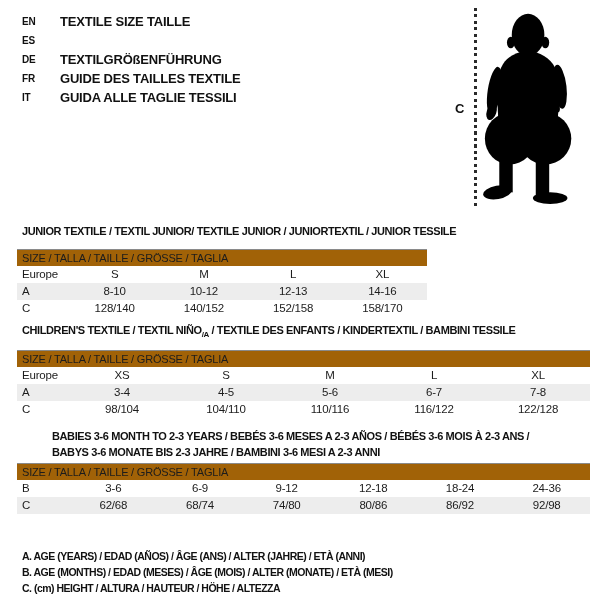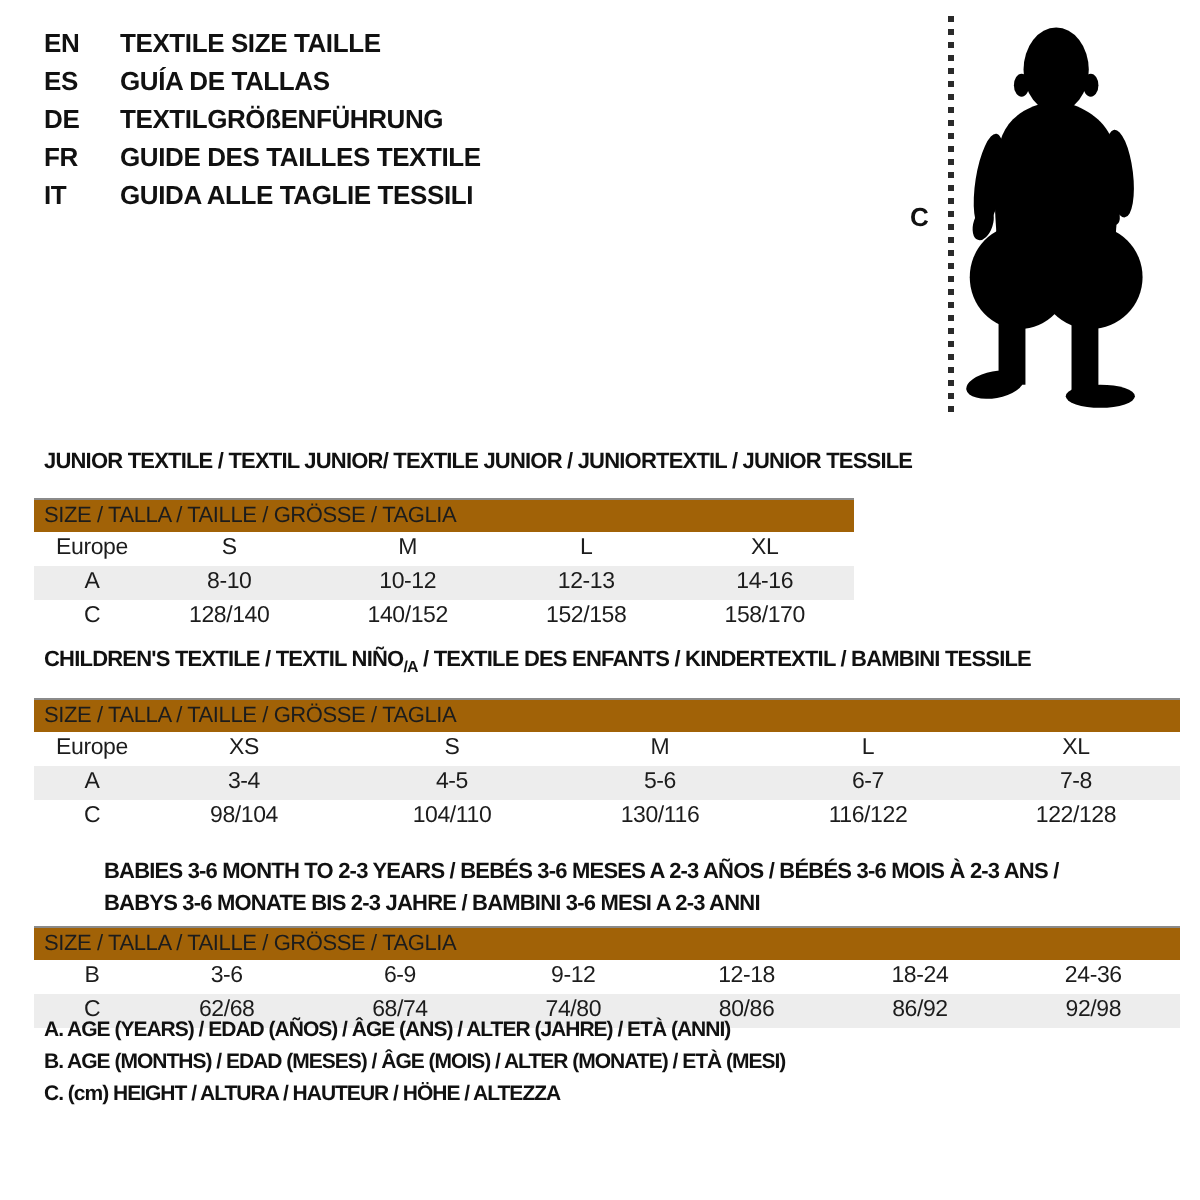--- a/index.html
+++ b/index.html
@@ -4,21 +4,21 @@
 <style>
   html,body{margin:0;padding:0;}
   body{
     width:600px;height:600px;background:#ffffff;position:relative;
     font-family:"Liberation Sans","DejaVu Sans",sans-serif;color:#111;
     overflow:hidden;
   }
   
   .lang-list{position:absolute;left:22px;top:12px;}
   .lang-row{display:flex;line-height:19px;}
-  .lang-code{width:38px;font-weight:bold;font-size:13px;letter-spacing:-0.2px;}
+  .lang-code{width:38px;font-weight:bold;font-size:10px;letter-spacing:-0.2px;}
   .lang-label{font-weight:bold;font-size:13px;letter-spacing:-0.2px;white-space:nowrap;}
 
   
   .figure{position:absolute;left:450px;top:0;width:148px;height:212px;}
   .dash-line{
     position:absolute;left:24px;top:8px;width:2.5px;height:198px;
     background:repeating-linear-gradient(to bottom,#2a2a2a 0px,#2a2a2a 3px,transparent 3px,transparent 6.5px);
   }
   .c-label{position:absolute;left:5px;top:101px;font-weight:bold;font-size:13px;}
   .baby-svg{position:absolute;left:32px;top:2px;}
@@ -40,42 +40,41 @@
   table{border-collapse:collapse;width:100%;table-layout:fixed;}
   th.size-head{
     background:#a16207;border-top:1px solid #8a8a8a;
     text-align:left;font-weight:normal;font-size:11px;letter-spacing:-0.2px;
     padding:2px 0 2px 5px;color:#1c1c1c;white-space:nowrap;
   }
   td{
     font-size:11.5px;letter-spacing:-0.2px;color:#1c1c1c;
     text-align:center;padding:2px 0;line-height:13px;
   }
-  td.lbl{text-align:center;padding-left:5px;}
+  td.lbl{text-align:left;padding-left:5px;}
   tbody tr:nth-child(even) td{background:#ededed;}
 
   
-  .legend{position:absolute;left:22px;top:507px;}
+  .legend{position:absolute;left:22px;top:548px;}
   .legend-line{
     font-weight:bold;font-size:10.5px;letter-spacing:-0.5px;line-height:16px;white-space:nowrap;
   }
 </style>
 </head>
 <body>
 
 <div class="page">
 
   <div class="lang-list">
     <div class="lang-row">
       <span class="lang-code">EN</span>
       <span class="lang-label">TEXTILE SIZE TAILLE</span>
     </div>
     <div class="lang-row">
       <span class="lang-code">ES</span>
-      <span class="lang-label">GUÍA DE TALLAS</span>
     </div>
     <div class="lang-row">
       <span class="lang-code">DE</span>
       <span class="lang-label">TEXTILGRÖßENFÜHRUNG</span>
     </div>
     <div class="lang-row">
       <span class="lang-code">FR</span>
       <span class="lang-label">GUIDE DES TAILLES TEXTILE</span>
     </div>
     <div class="lang-row">
@@ -181,21 +180,21 @@
           <td>3-4</td>
           <td>4-5</td>
           <td>5-6</td>
           <td>6-7</td>
           <td>7-8</td>
         </tr>
         <tr>
           <td class="lbl">C</td>
           <td>98/104</td>
           <td>104/110</td>
-          <td>130/116</td>
+          <td>110/116</td>
           <td>116/122</td>
           <td>122/128</td>
         </tr>
       </tbody>
     </table>
   </section>
 
   <section class="tbl-block t3">
     <div class="tbl-title">BABIES 3-6 MONTH TO 2-3 YEARS / BEBÉS 3-6 MESES A 2-3 AÑOS / BÉBÉS 3-6 MOIS À 2-3 ANS /</div>
     <div class="tbl-title">BABYS 3-6 MONATE BIS 2-3 JAHRE / BAMBINI 3-6 MESI A 2-3 ANNI</div>

